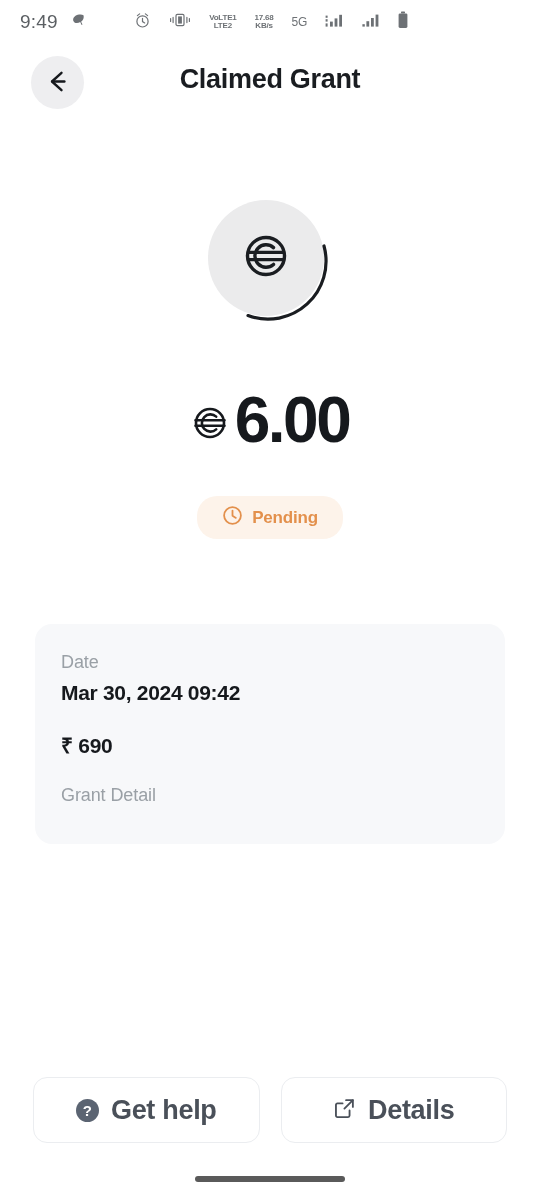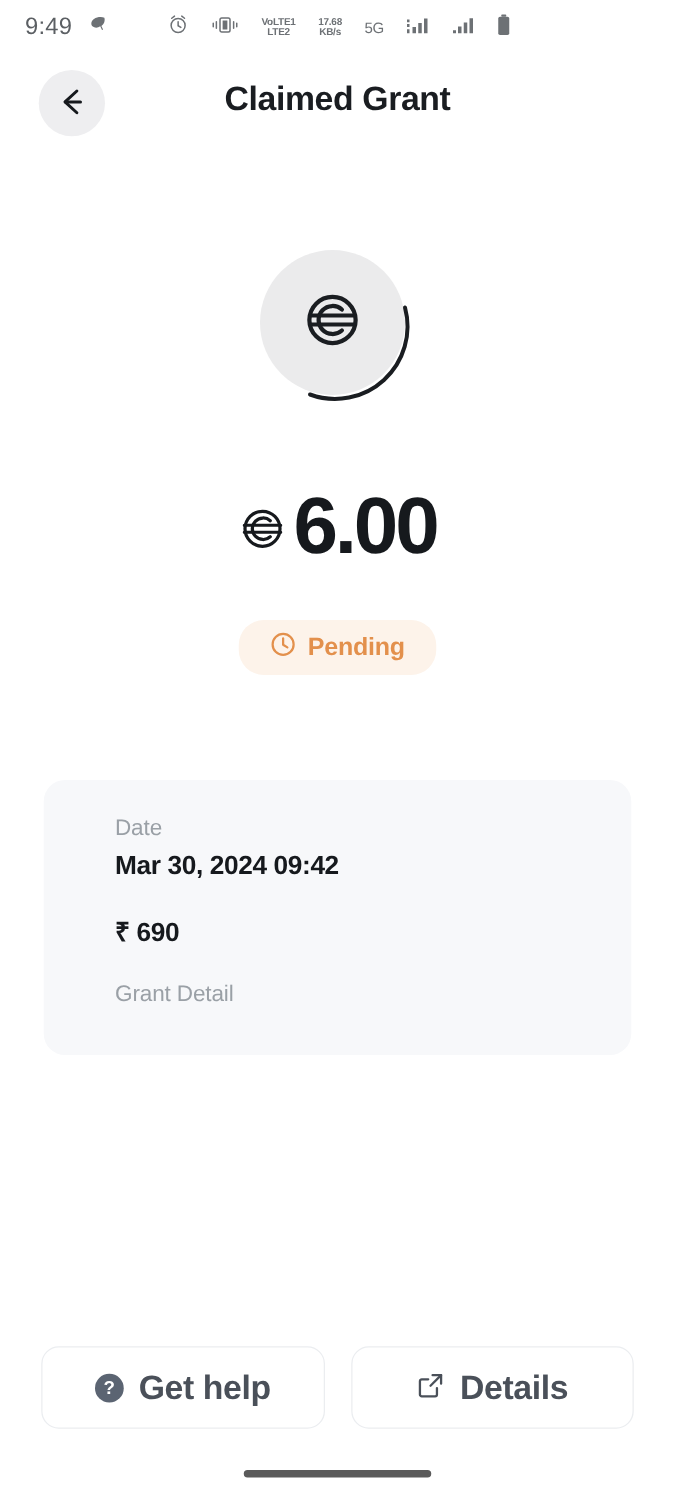--- a/index.html
+++ b/index.html
@@ -79,31 +79,31 @@
   .pill-wrap {
     position:absolute; top:496px; left:0; width:540px;
     display:flex; justify-content:center;
   }
   .pill {
     display:inline-flex; align-items:center; gap:9px;
     background:#fdf3ea; border-radius:20px;
     padding:9px 25px;
   }
   .pill-label {
-    font-size:20px; font-weight:700; color:#e3904c; letter-spacing:-.2px;
+    font-size:17px; font-weight:700; color:#e3904c; letter-spacing:-.2px;
   }
 
   
   .card {
     position:absolute; left:35px; top:624px;
     width:470px;
     background:#f7f8fa; border-radius:17px;
     padding:28px 26px 30px 26px;
   }
-  .field { margin-bottom:26px;margin-left:31px; }
+  .field { margin-bottom:26px; }
   .field:last-child { margin-bottom:0; }
   .field-label {
     font-size:18px; color:#9aa0a6; font-weight:400;
     letter-spacing:-.1px; margin-bottom:8px;
   }
   .field-value {
     font-size:21px; color:#16191d; font-weight:700; letter-spacing:-.3px;
   }
   .field-row { display:flex; align-items:center; justify-content:space-between; }
   .ext-link-btn {

